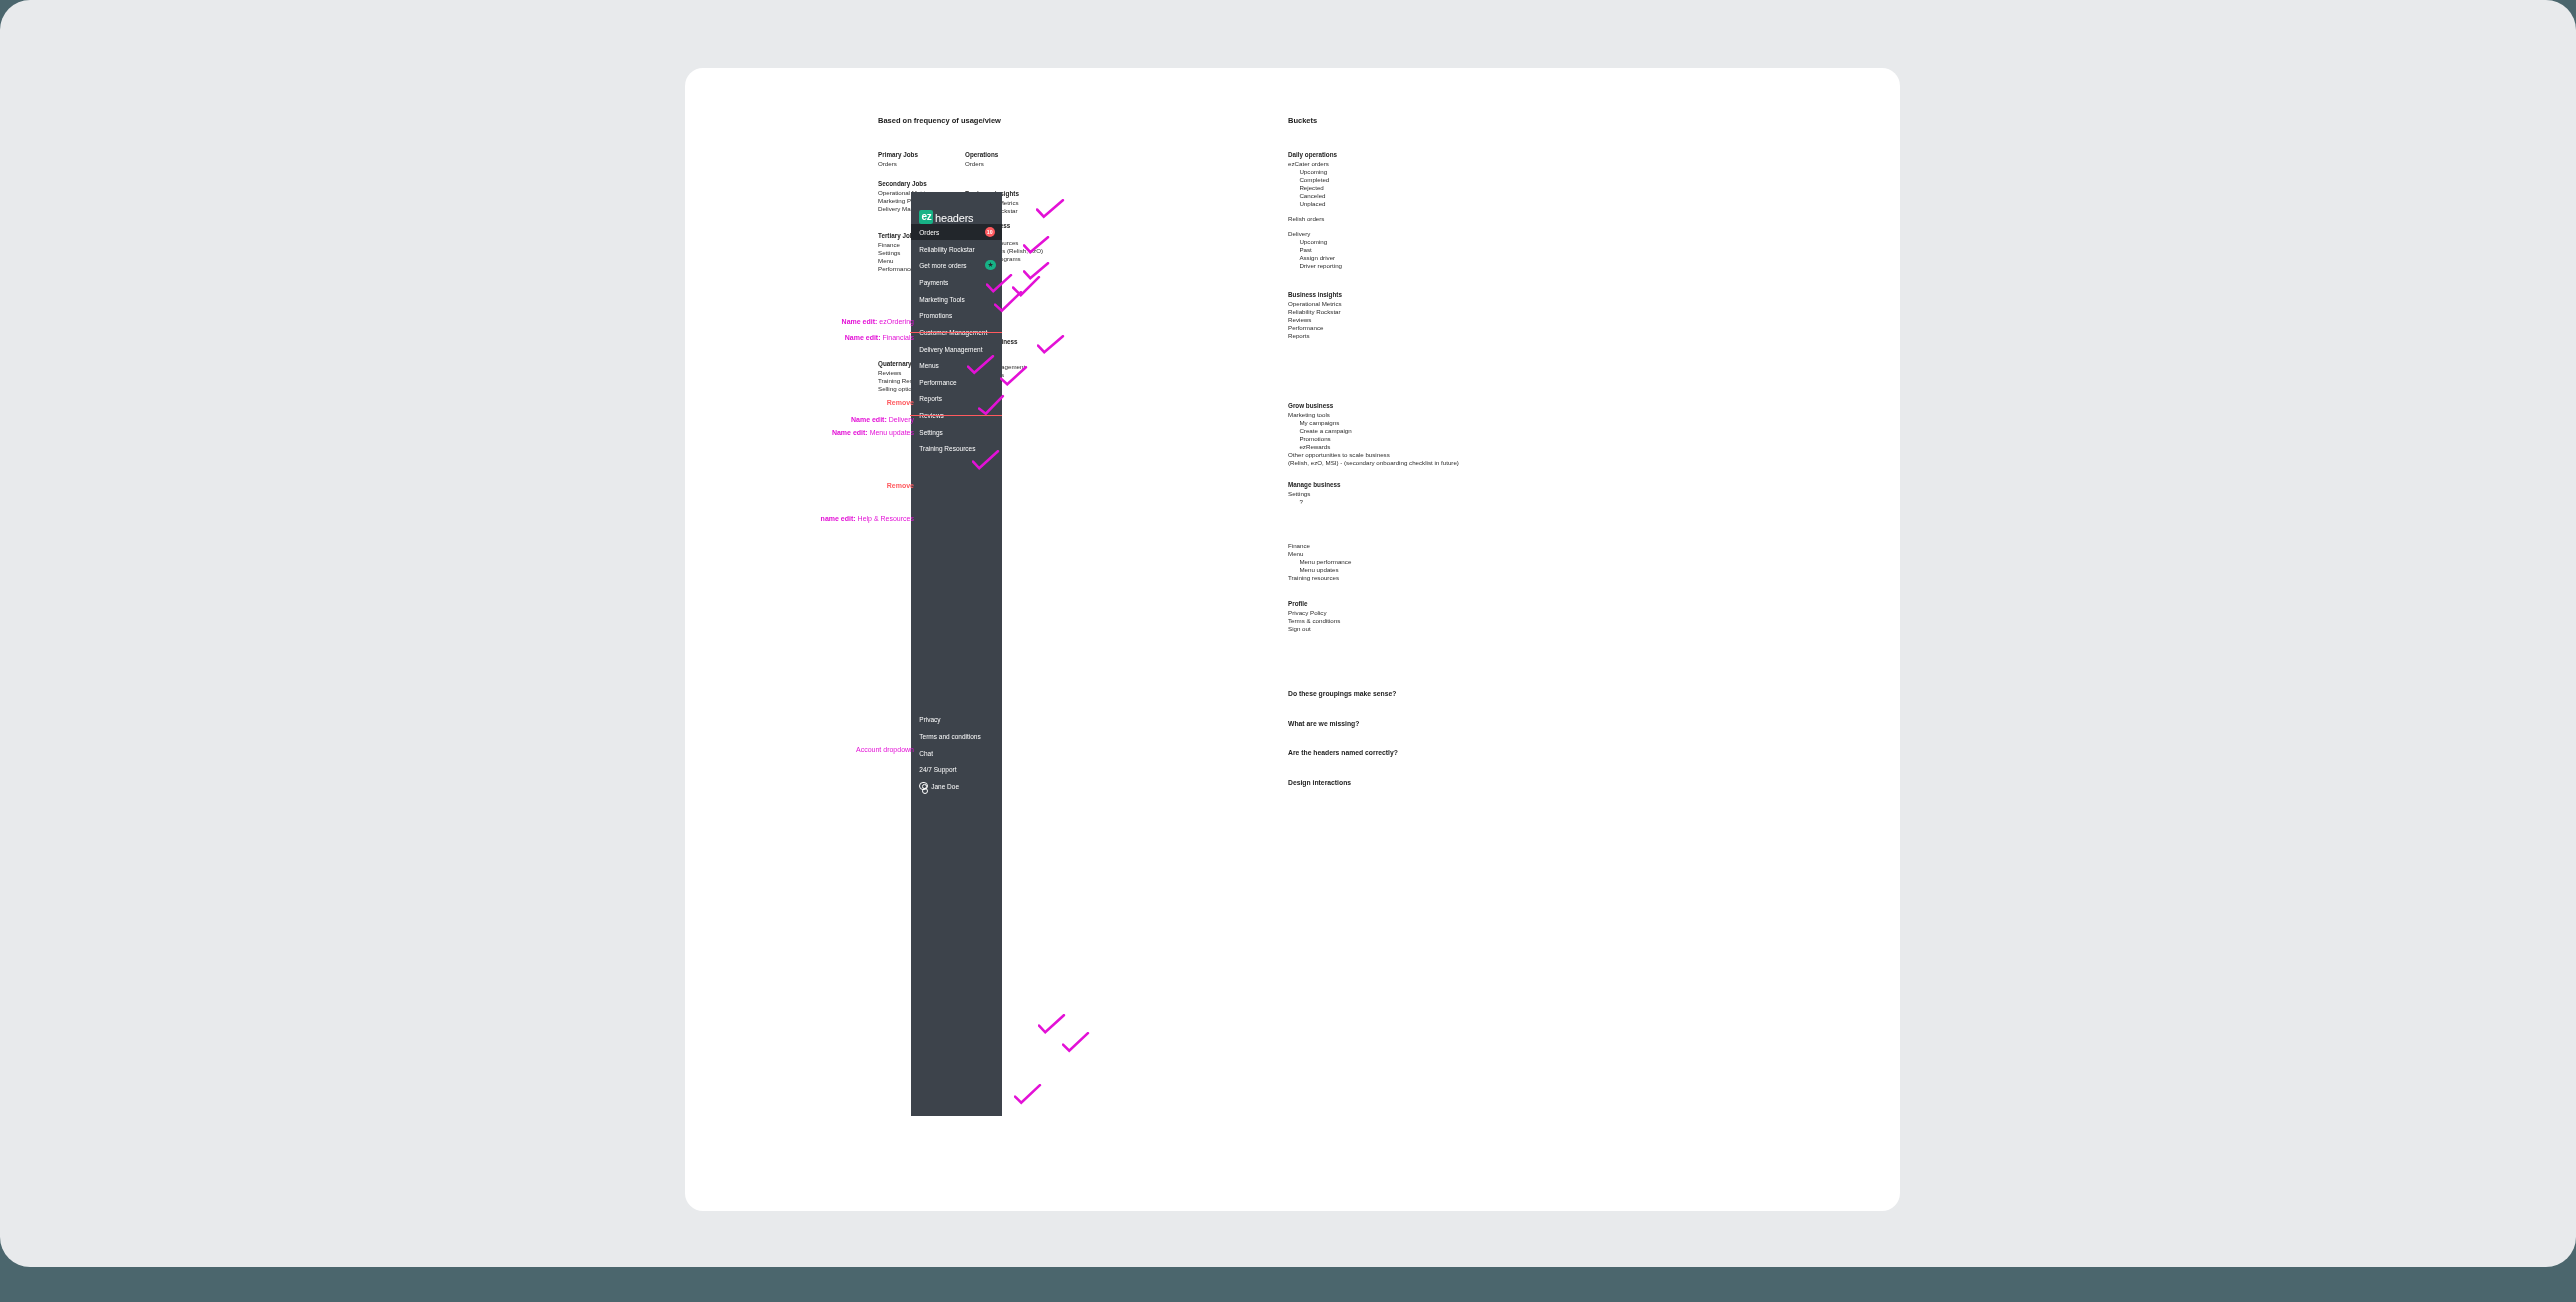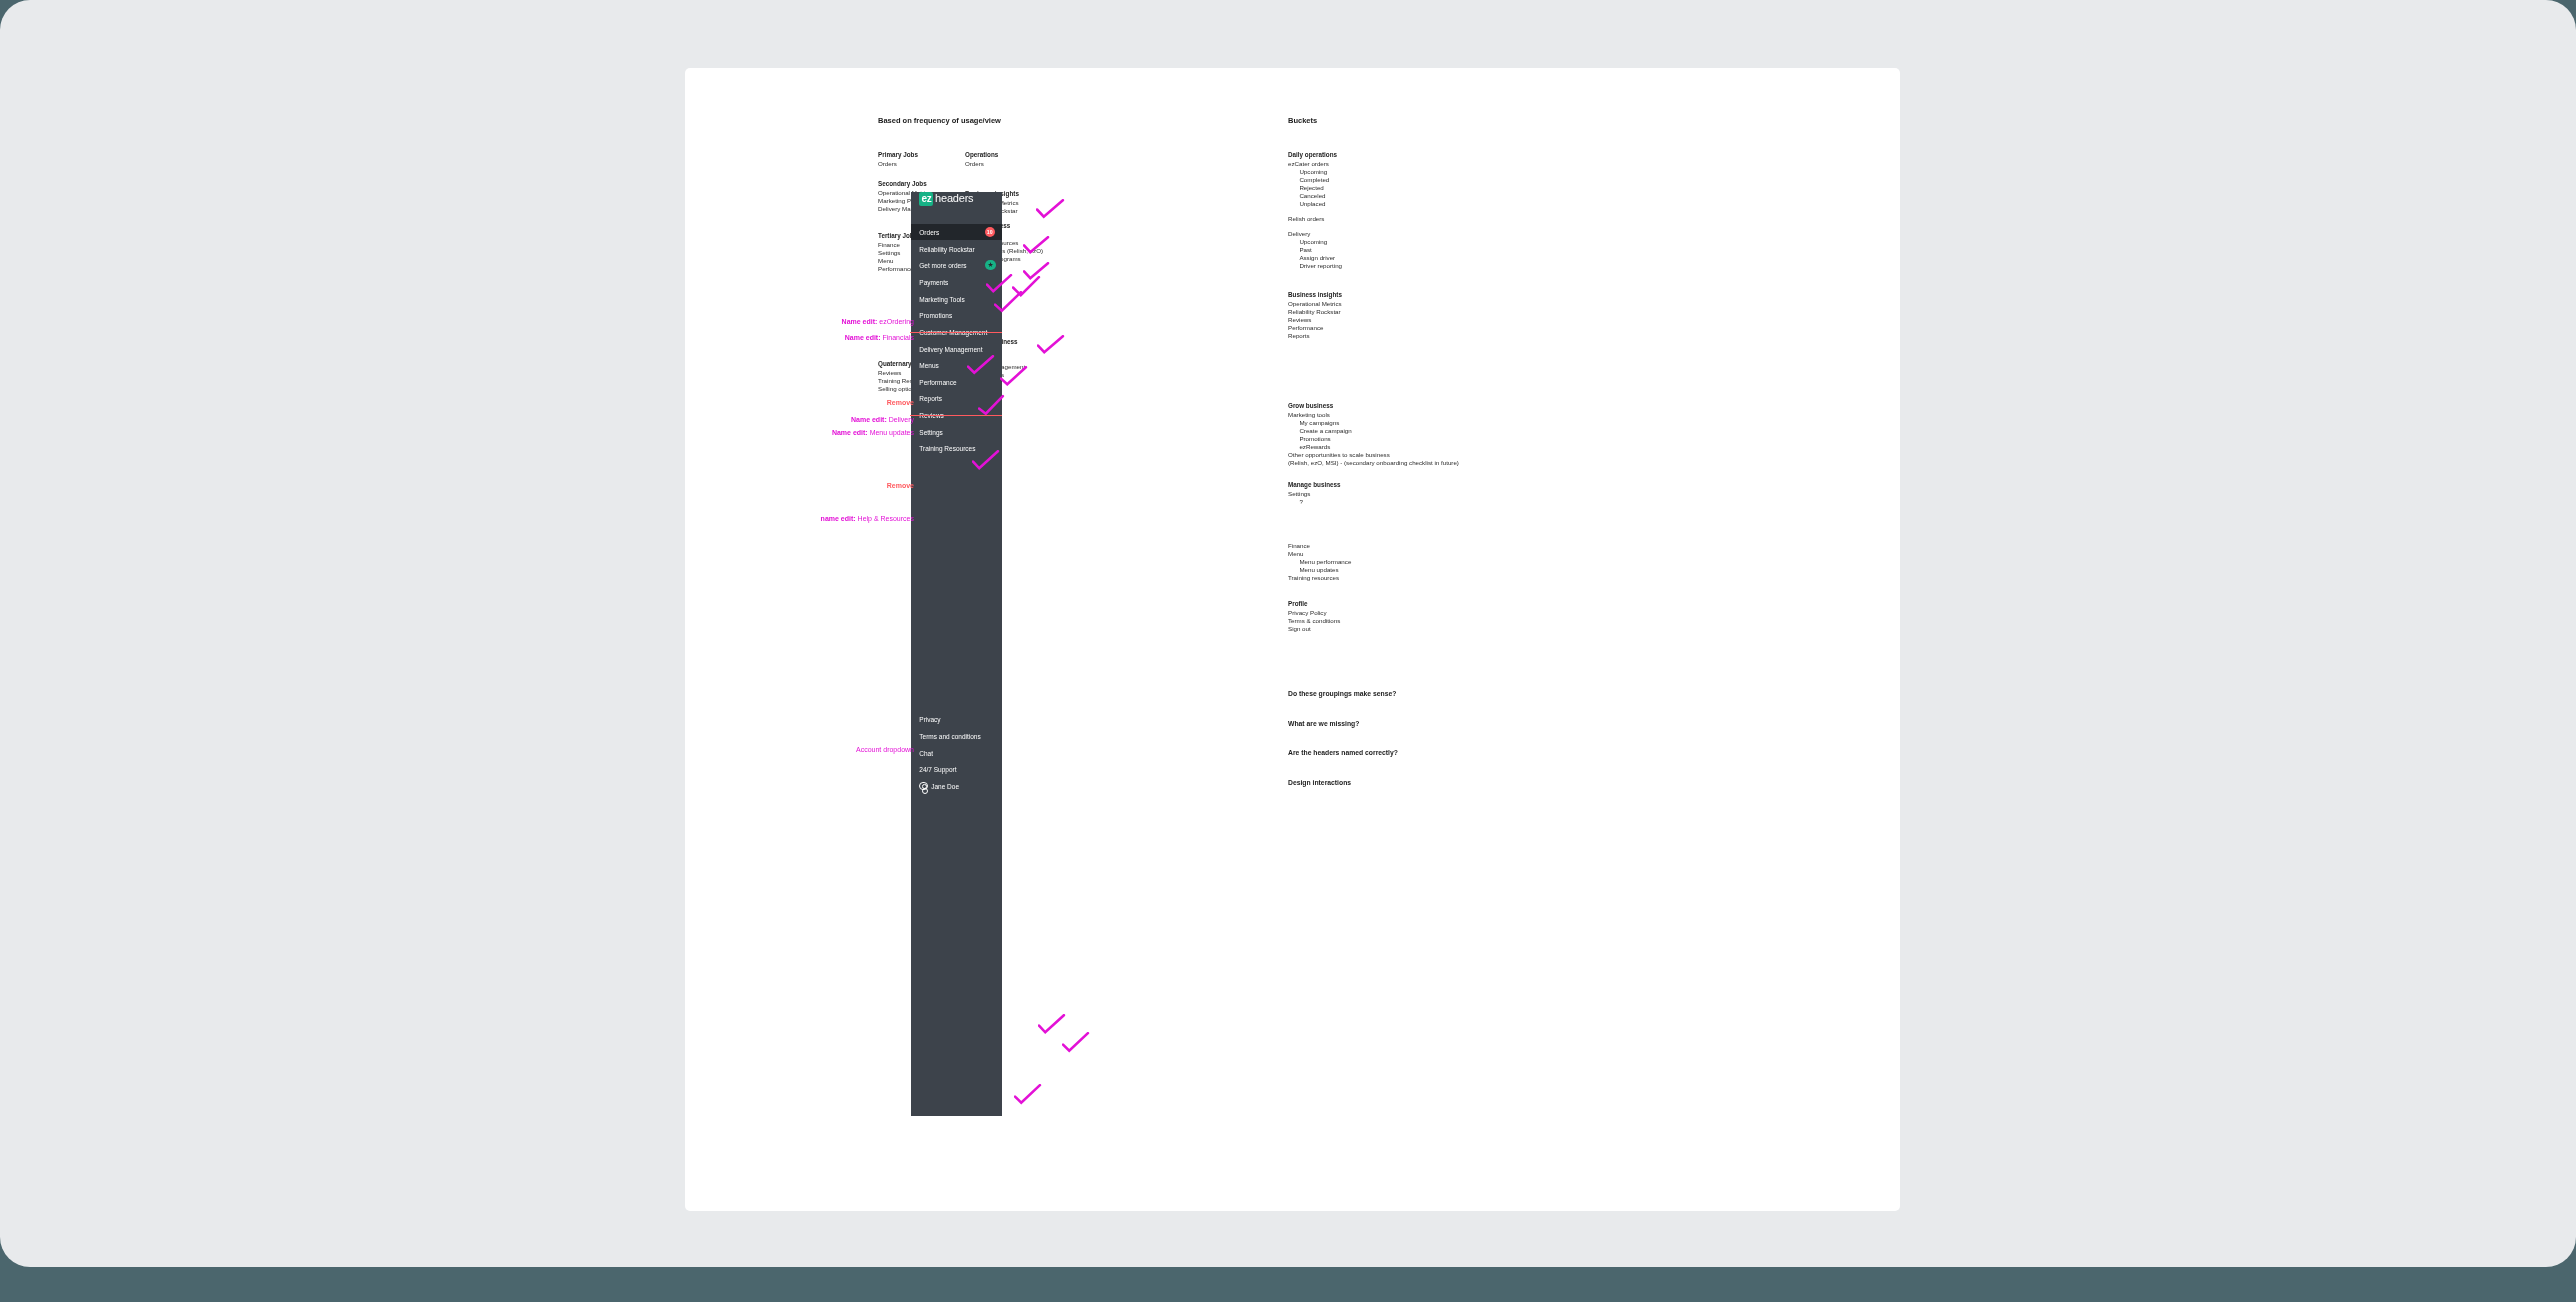--- a/index.html
+++ b/index.html
@@ -13,34 +13,34 @@
     position: absolute;
     left: 0; top: 0; width: 2576px; height: 1267px;
     background: #e8eaec;
     border-radius: 30px;
   }
   #card {
     position: absolute;
     left: 685px; top: 68px;
     width: 1215px; height: 1143px;
     background: #ffffff;
-    border-radius: 5px;
+    border-radius: 18px;
   }
 
   
   #sidebar {
     position: absolute;
     left: 911px; top: 192px;
     width: 91px; height: 924px;
     background: #3d434b;
     z-index: 5;
   }
   .sb-logo {
     position: absolute; left: 0; top: 0; width: 91px; height: 32px;
-    display: flex; align-items: flex-start; padding-left: 8.3px;
+    display: flex; align-items: flex-end; padding-left: 8.3px;
   }
   .logo-ez {
     background: #17b286;
     color: #ffffff;
     font-weight: 700;
     font-size: 10px;
     line-height: 1;
     padding: 1.6px 2.1px 2.1px 2.1px;
     border-radius: 2.1px;
     letter-spacing: -0.3px;

